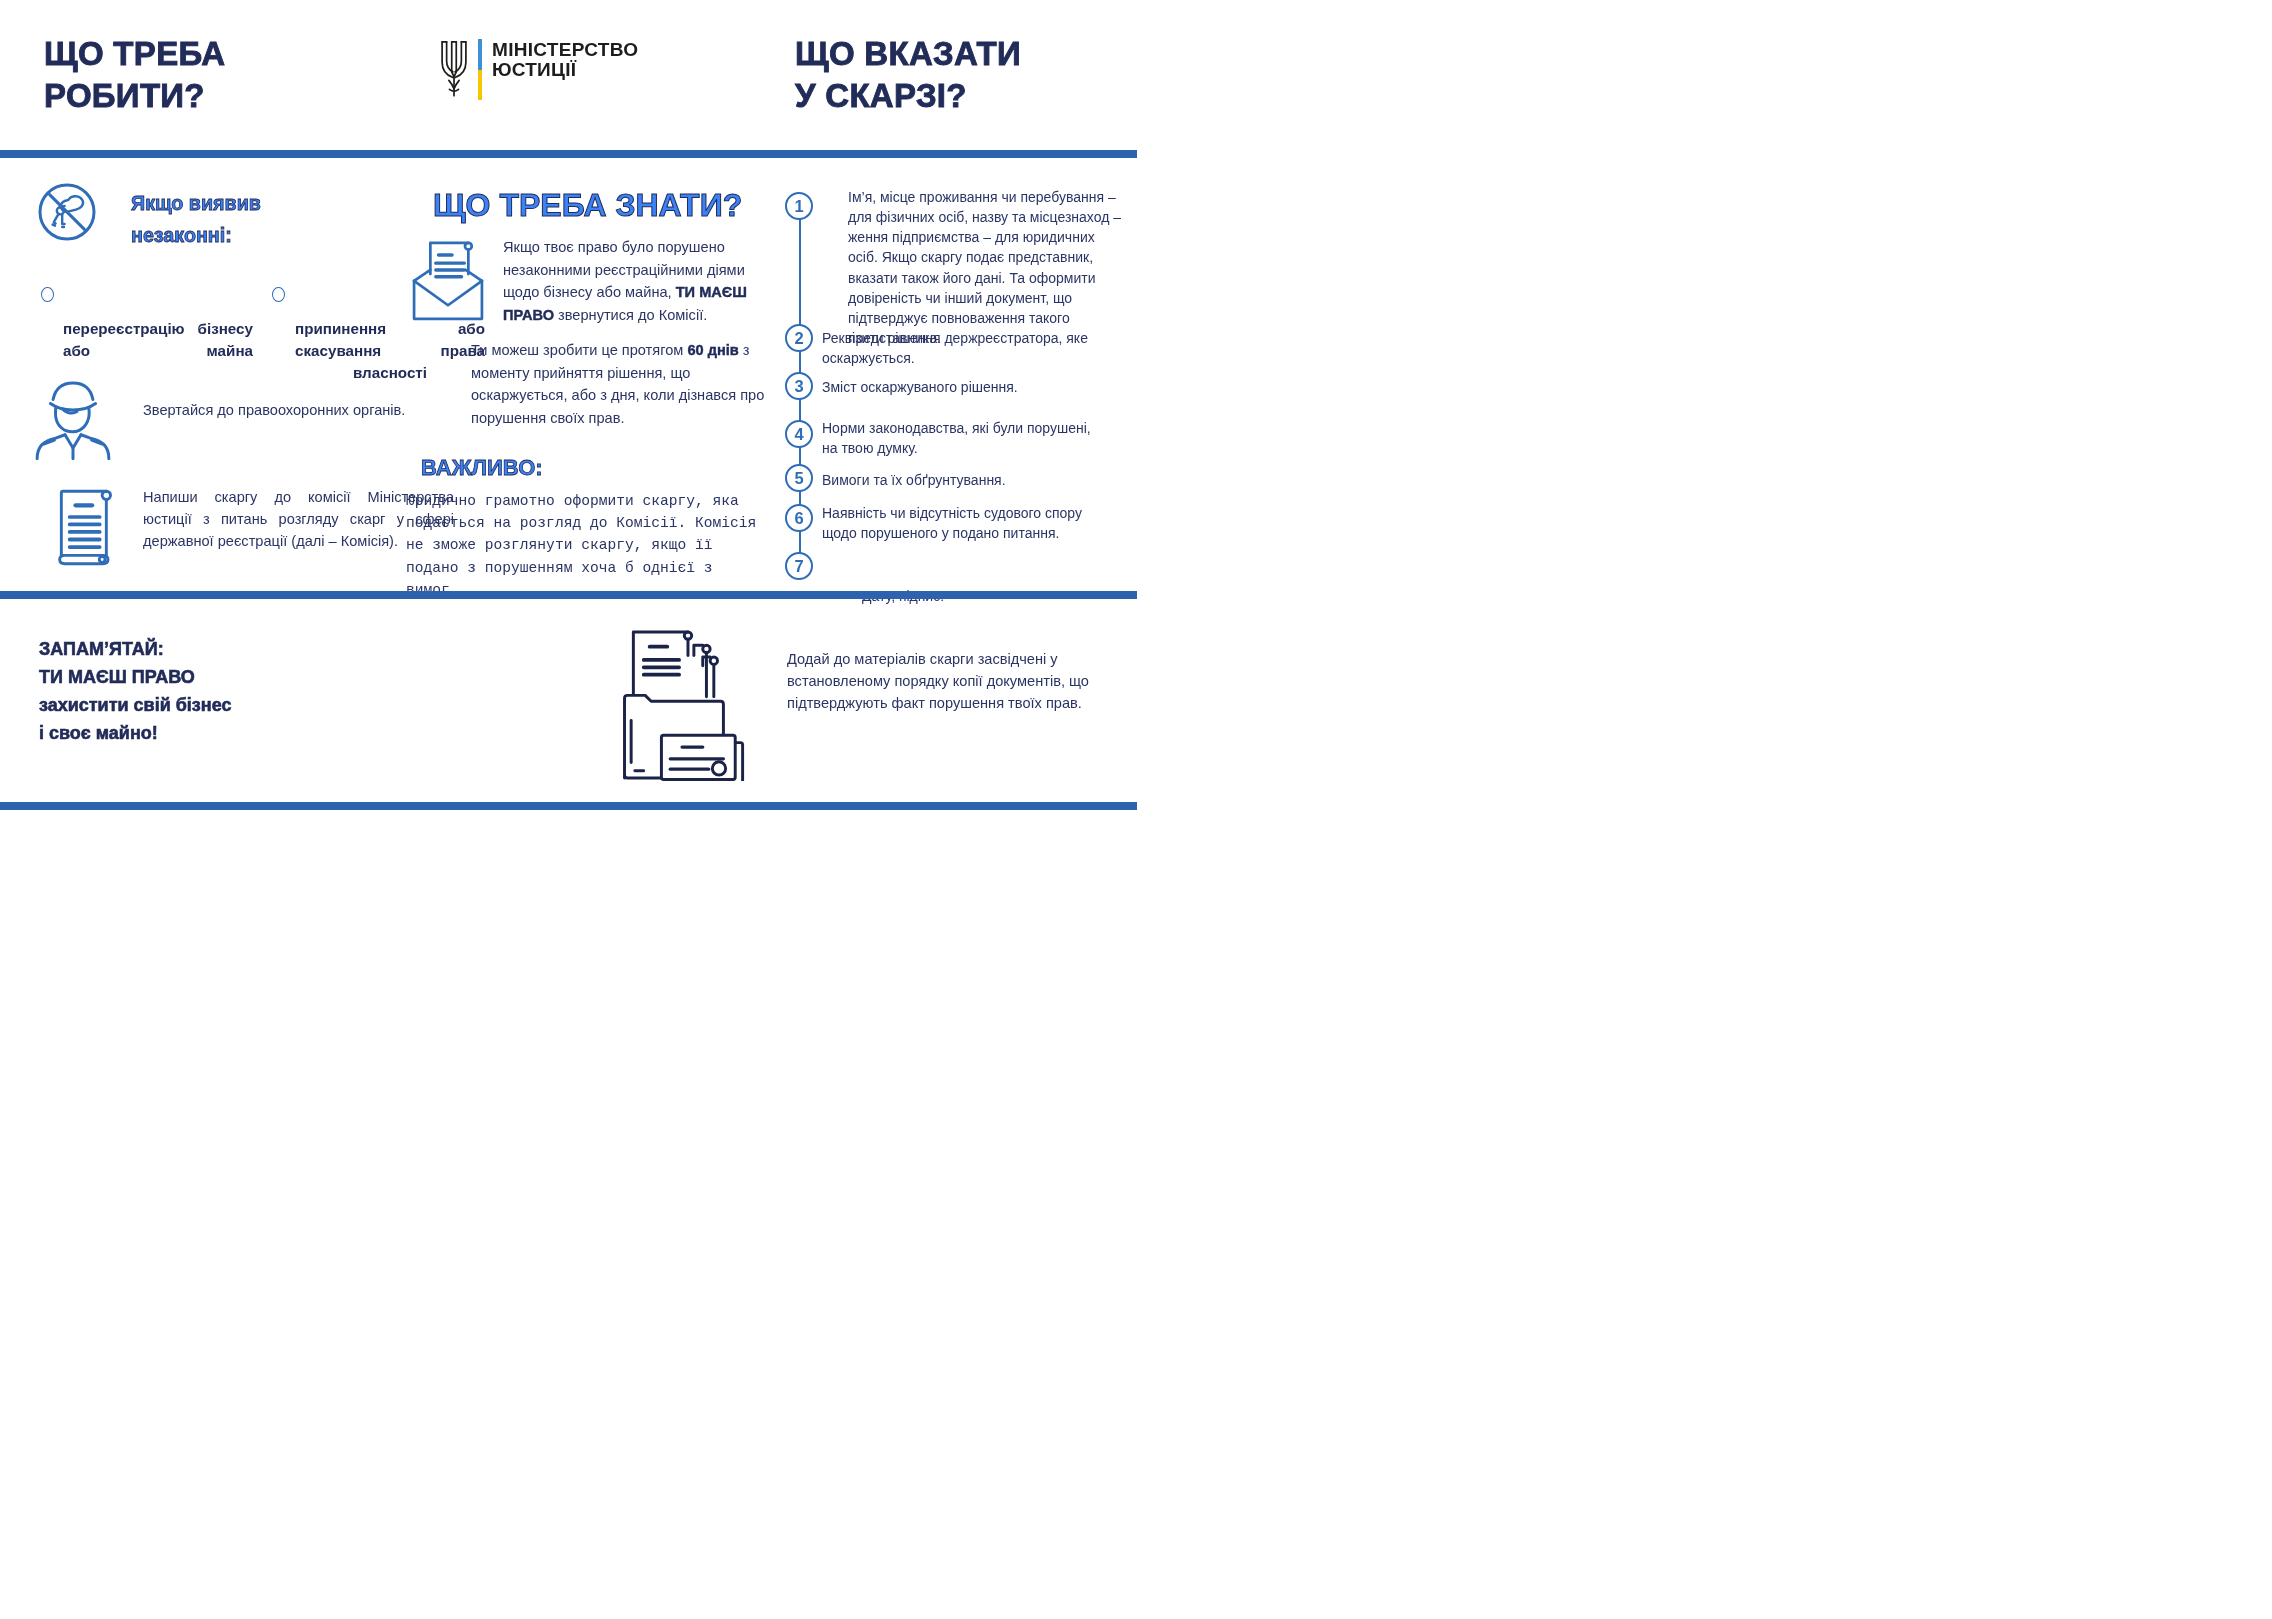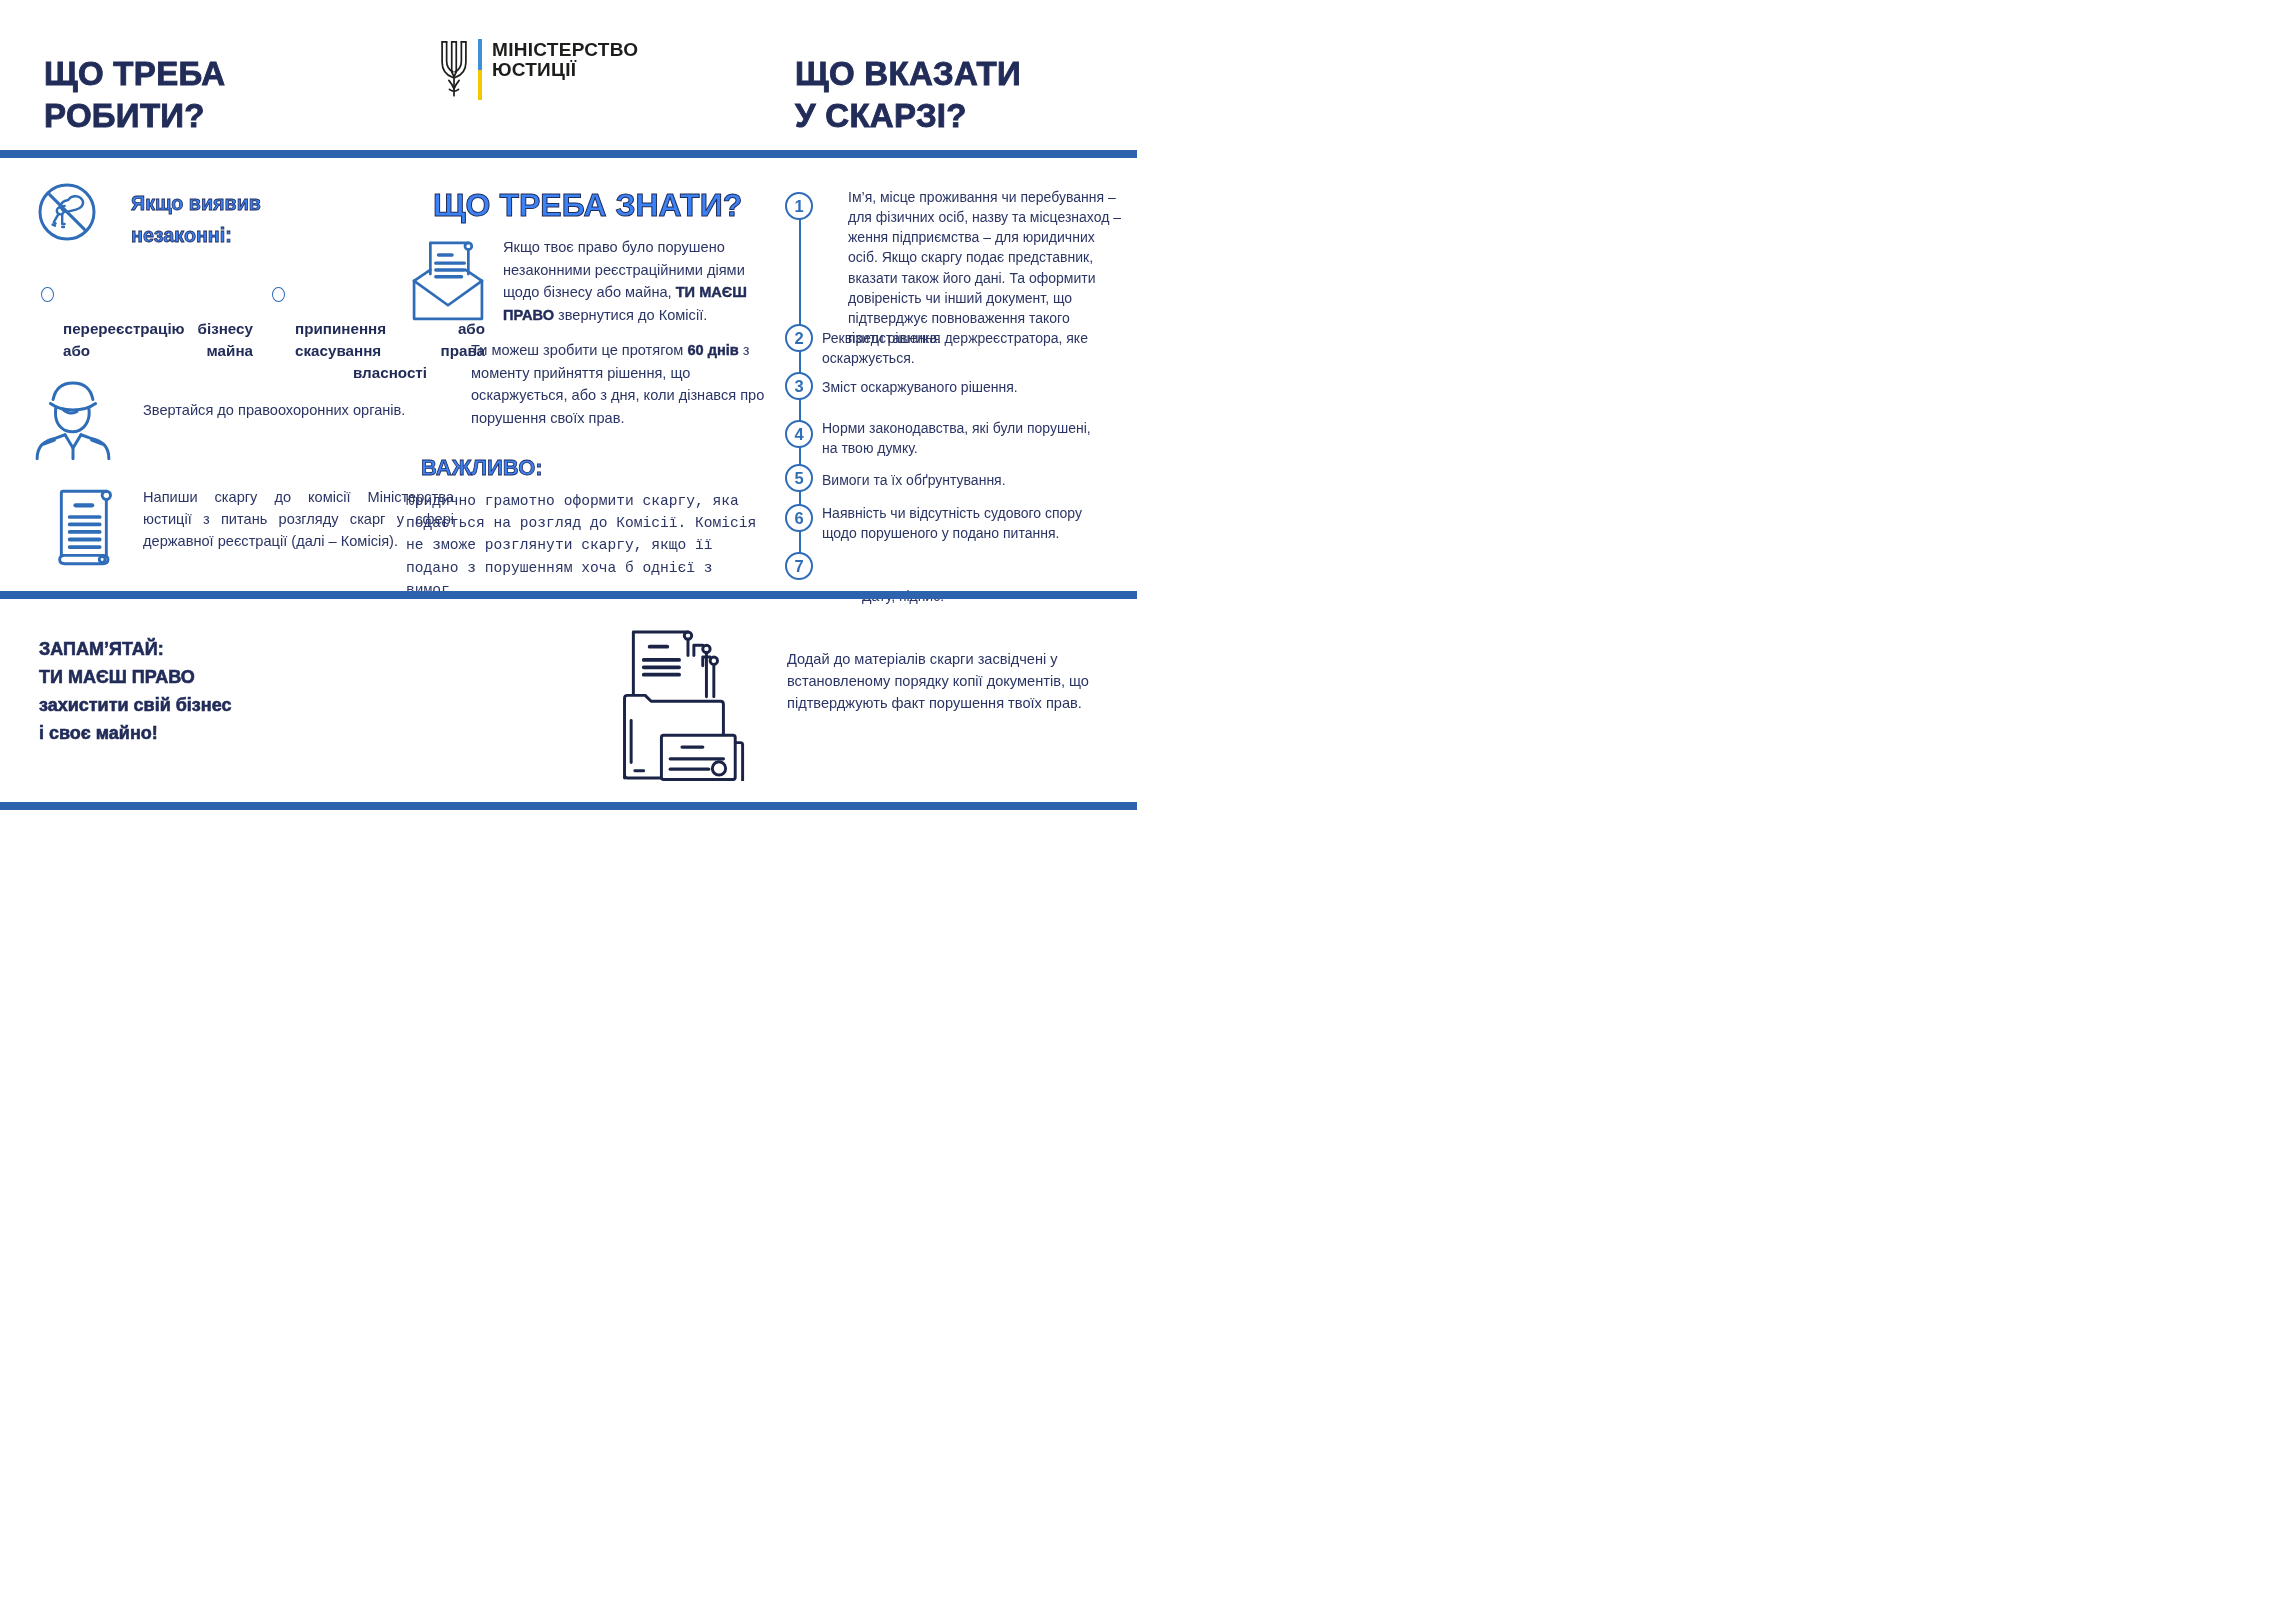--- a/index.html
+++ b/index.html
@@ -1,21 +1,21 @@
 <!DOCTYPE html>
 <html lang="uk" style="font-size:10.2px"><head>
 <meta charset="utf-8">
 <style>
   html,body{margin:0;padding:0;background:#ffffff;}
   .page{position:relative;width:1137px;height:810px;background:#fff;overflow:hidden;
         font-family:"Liberation Sans",sans-serif;color:#2b3565;}
   .abs{position:absolute;}
   .bar{position:absolute;left:0;width:100%;background:#2c62ae;}
   .big-title{position:absolute;color:#222c59;font-weight:bold;font-size:33px;line-height:1.26;
-             -webkit-text-stroke:0.9px #222c59;letter-spacing:0.3px;margin-top:20px;}
+             -webkit-text-stroke:0.9px #222c59;letter-spacing:0.3px;}
   .big-title span{display:block;}
   .sec-title{position:absolute;color:#3b82f6;font-weight:bold;margin-left:15px;-webkit-text-stroke:0.8px #222c59;}
   .body-txt{position:absolute;font-size:14.6px;line-height:1.52;color:#2b3565;}
   .jst{text-align:justify;}
   .bold-inline{font-weight:bold;color:#222c59;-webkit-text-stroke:0.4px #222c59;}
   .bullet-txt{position:absolute;font-weight:bold;font-size:15.2px;line-height:1.45;color:#222c59;
               text-align:justify;margin-top:36px;}
   .bullet-dot{position:absolute;width:10.8px;height:13.3px;border:1.9px solid #2f6db8;border-radius:50%;}
   .num-circle{position:absolute;width:28px;height:28px;border:2.2px solid #2f6db8;border-radius:50%;
               background:#fff;color:#2f6db8;font-weight:bold;font-size:16.5px;display:flex;

